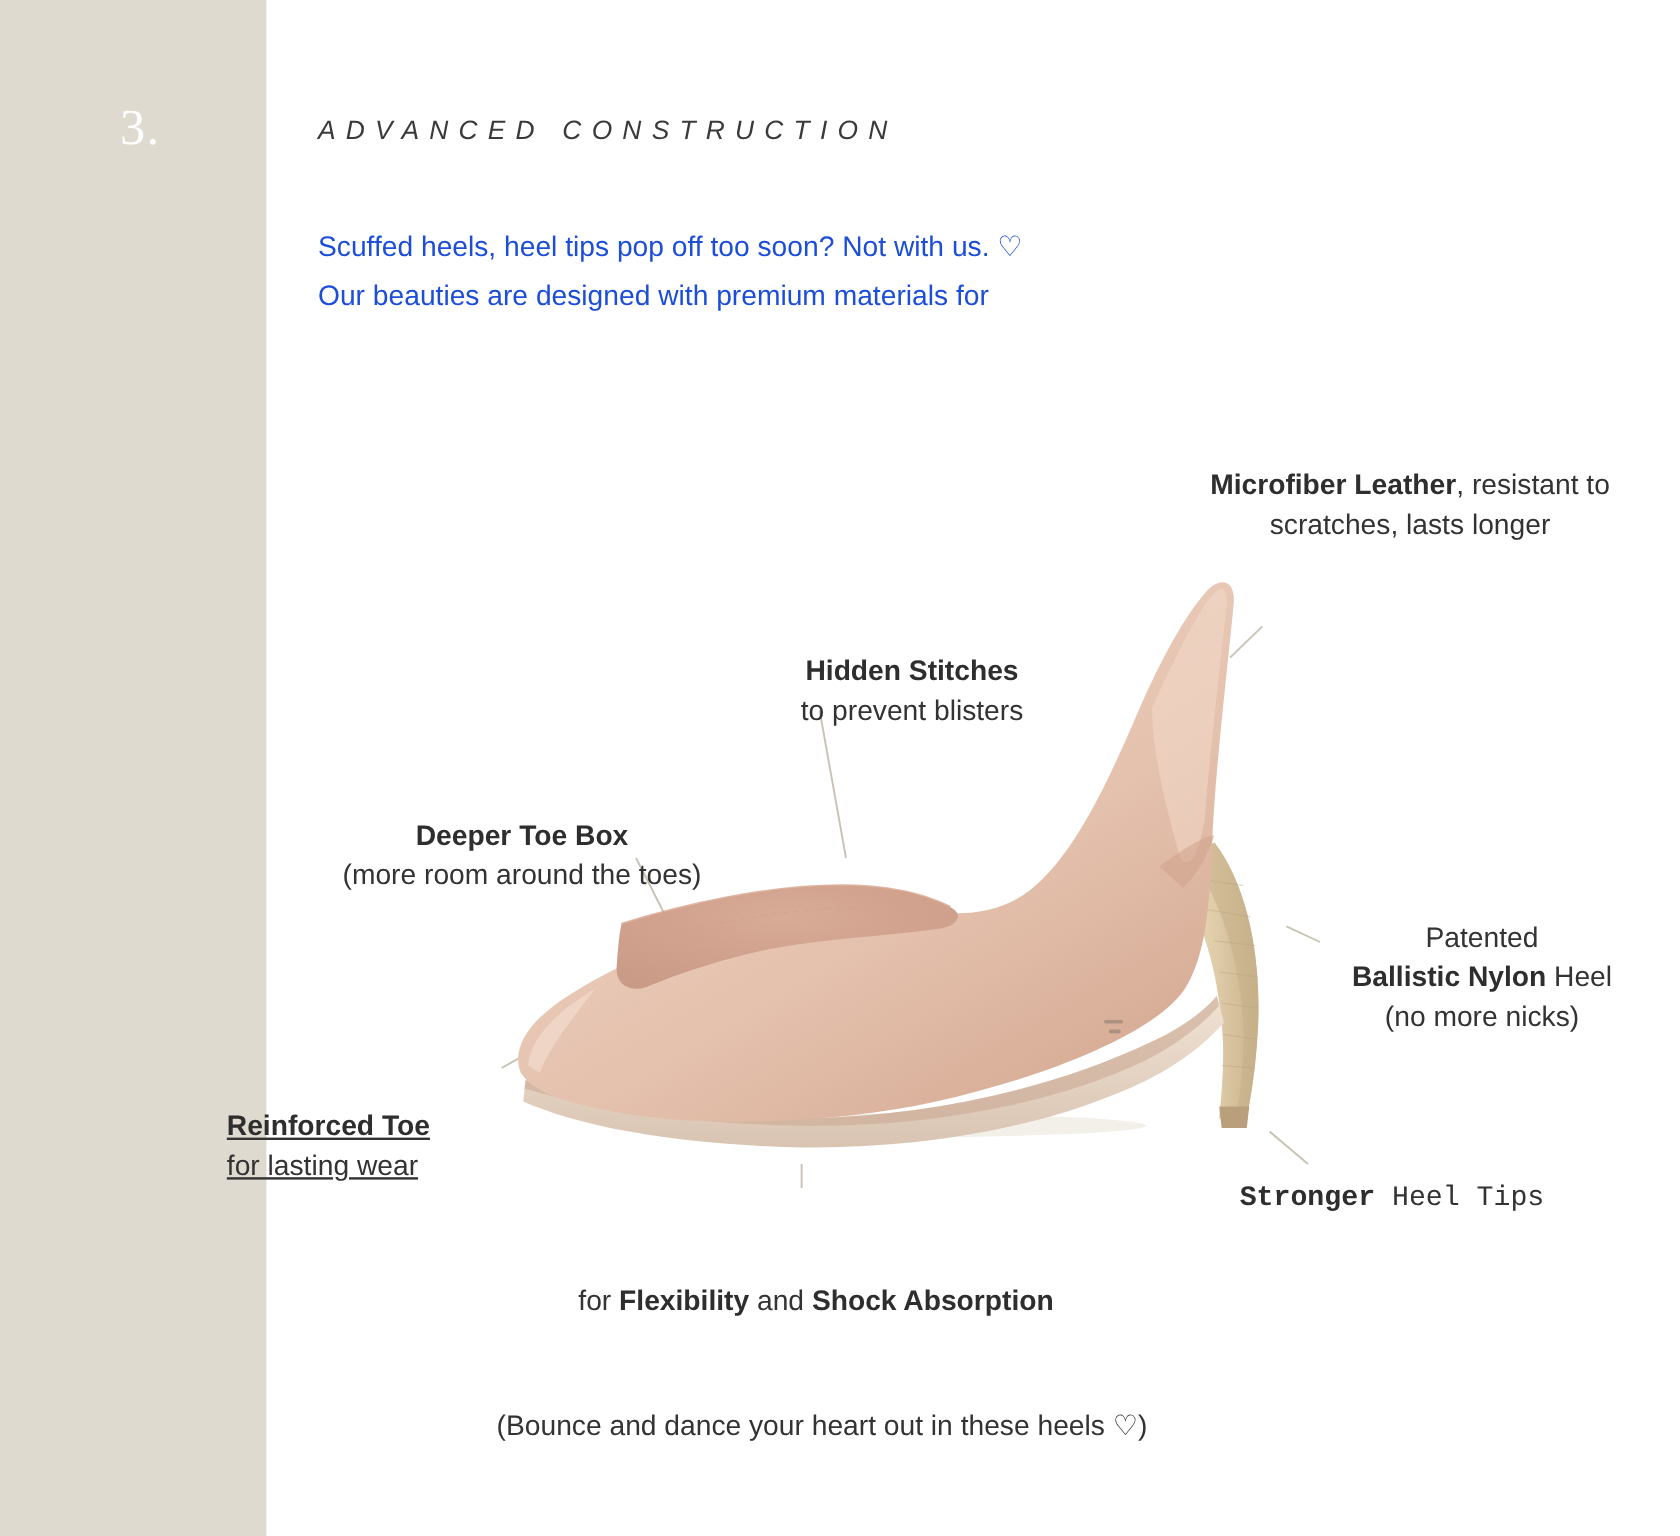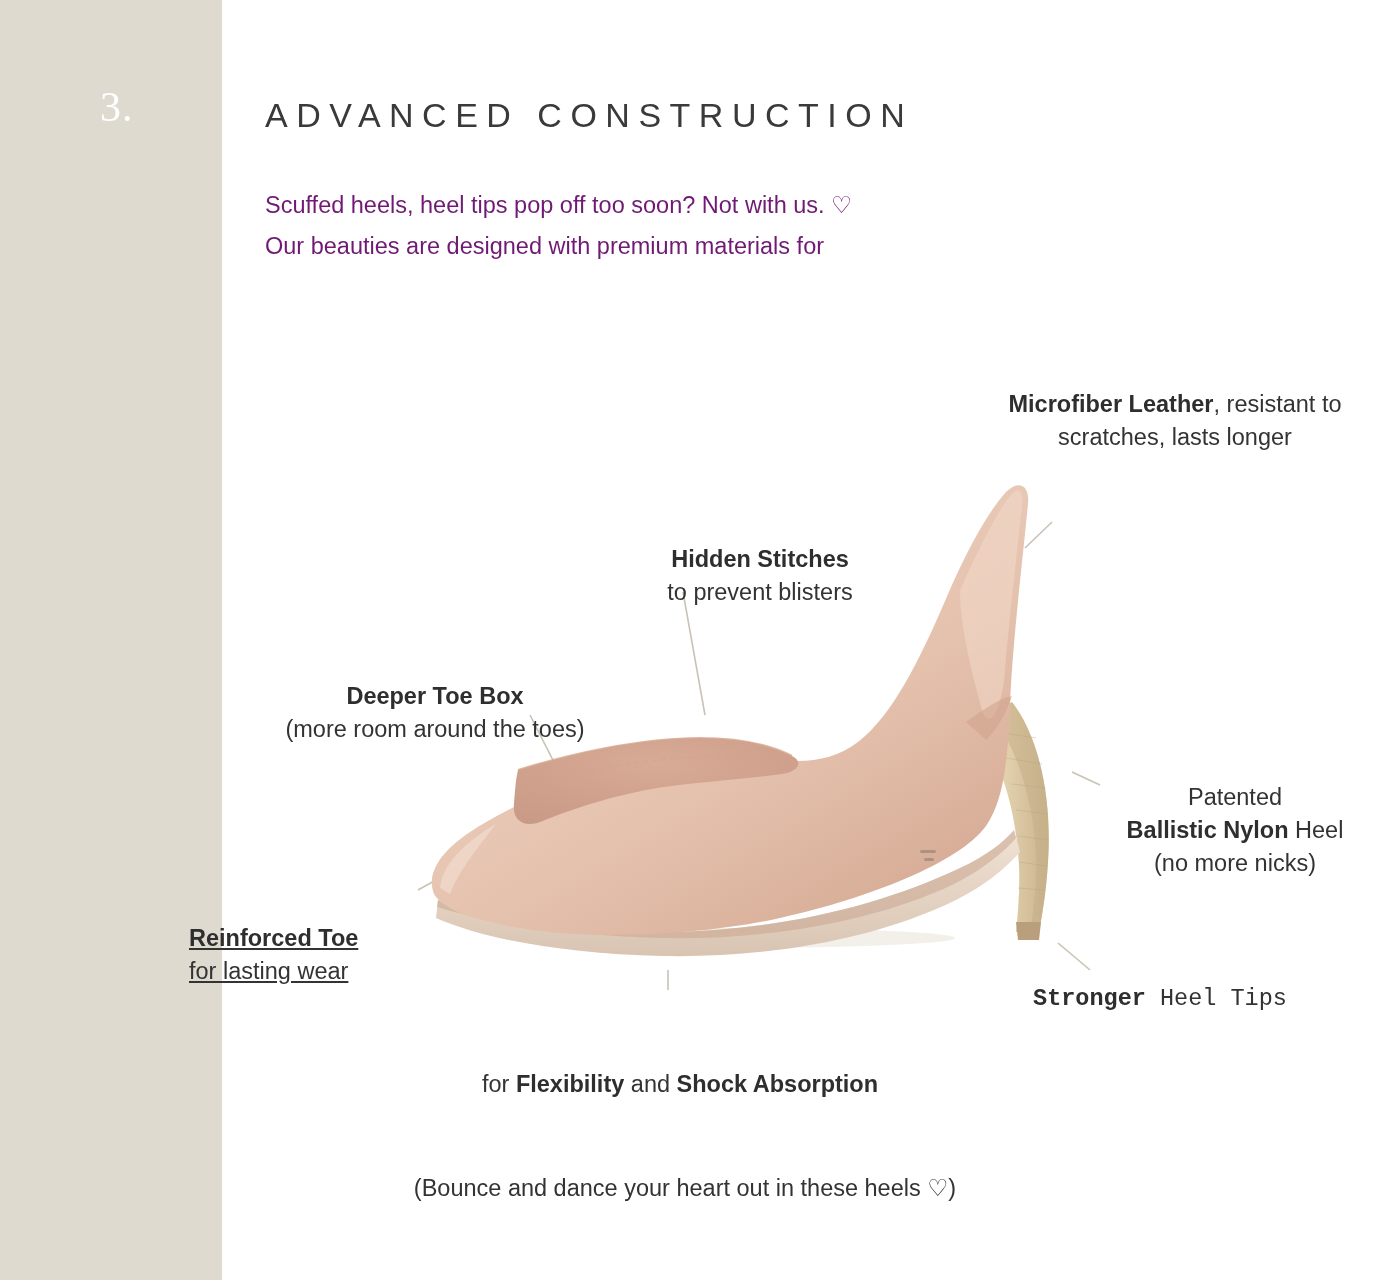--- a/index.html
+++ b/index.html
@@ -35,34 +35,35 @@
     font-family: "Liberation Serif", serif;
     font-size: 42px;
     color: #ffffff;
     letter-spacing: 1px;
     line-height: 1;
   }
   .section-title {
     position: absolute;
     left: 265px;
     top: 96px;
-    font-size: 34px;
+    font-size: 22px;
     letter-spacing: 8.5px;
     color: #3a3a3a;
     font-weight: 400;
     white-space: nowrap;
+    font-style: italic;
   }
   .intro {
     position: absolute;
     left: 265px;
     top: 185px;
     width: 720px;
     font-size: 23.5px;
     line-height: 41px;
-    color: #701a75;
+    color: #1d4ed8;
   }
   .intro .line { display: block; }
 
   
   .shoe-wrap {
     position: absolute;
     left: 400px;
     top: 470px;
     width: 740px;
     height: 520px;
@@ -100,21 +101,20 @@
     left: 189px;
     top: 922px;
     width: 290px;
     text-decoration: underline;
   }
   .c-patented {
     left: 1090px;
     top: 765px;
     width: 290px;
     text-align: center;
-    margin-top: 16px;
   }
   .c-heeltips {
     left: 1010px;
     top: 982px;
     width: 300px;
     text-align: center;
     font-family: Liberation Mono, monospace;
   }
   .c-outsole {
     left: 400px;

